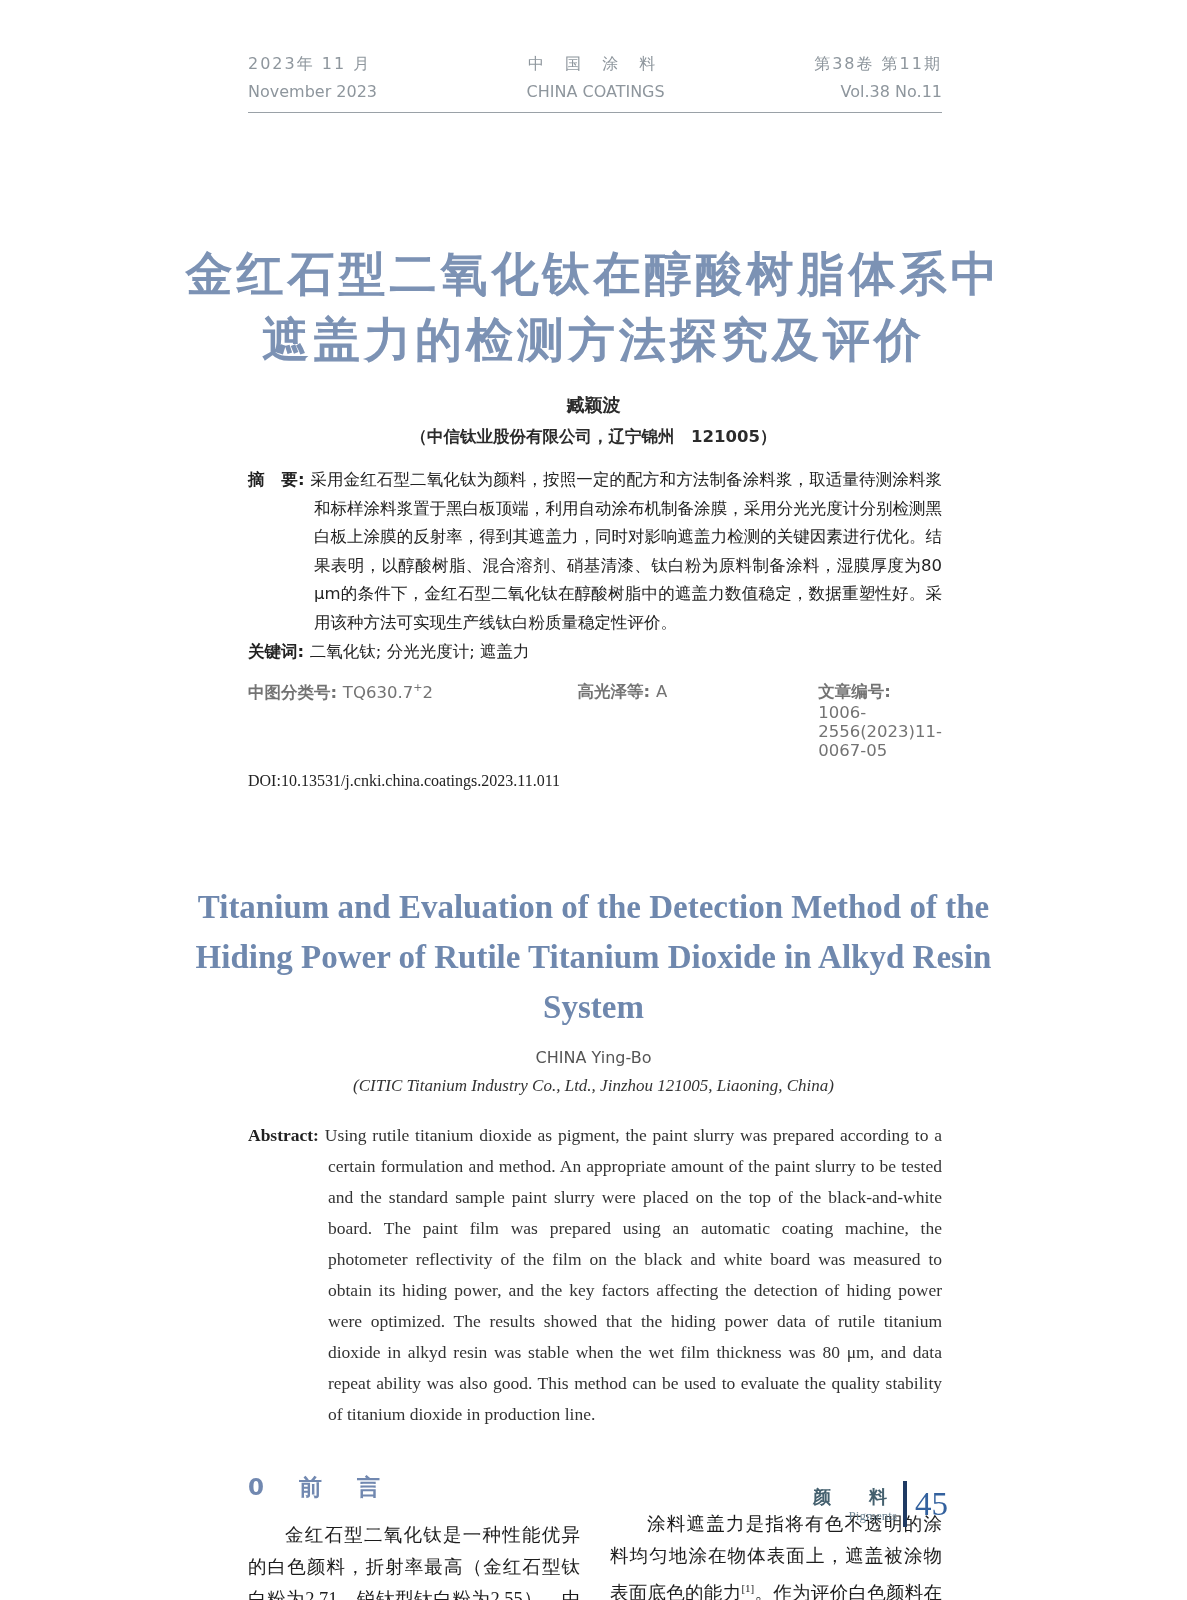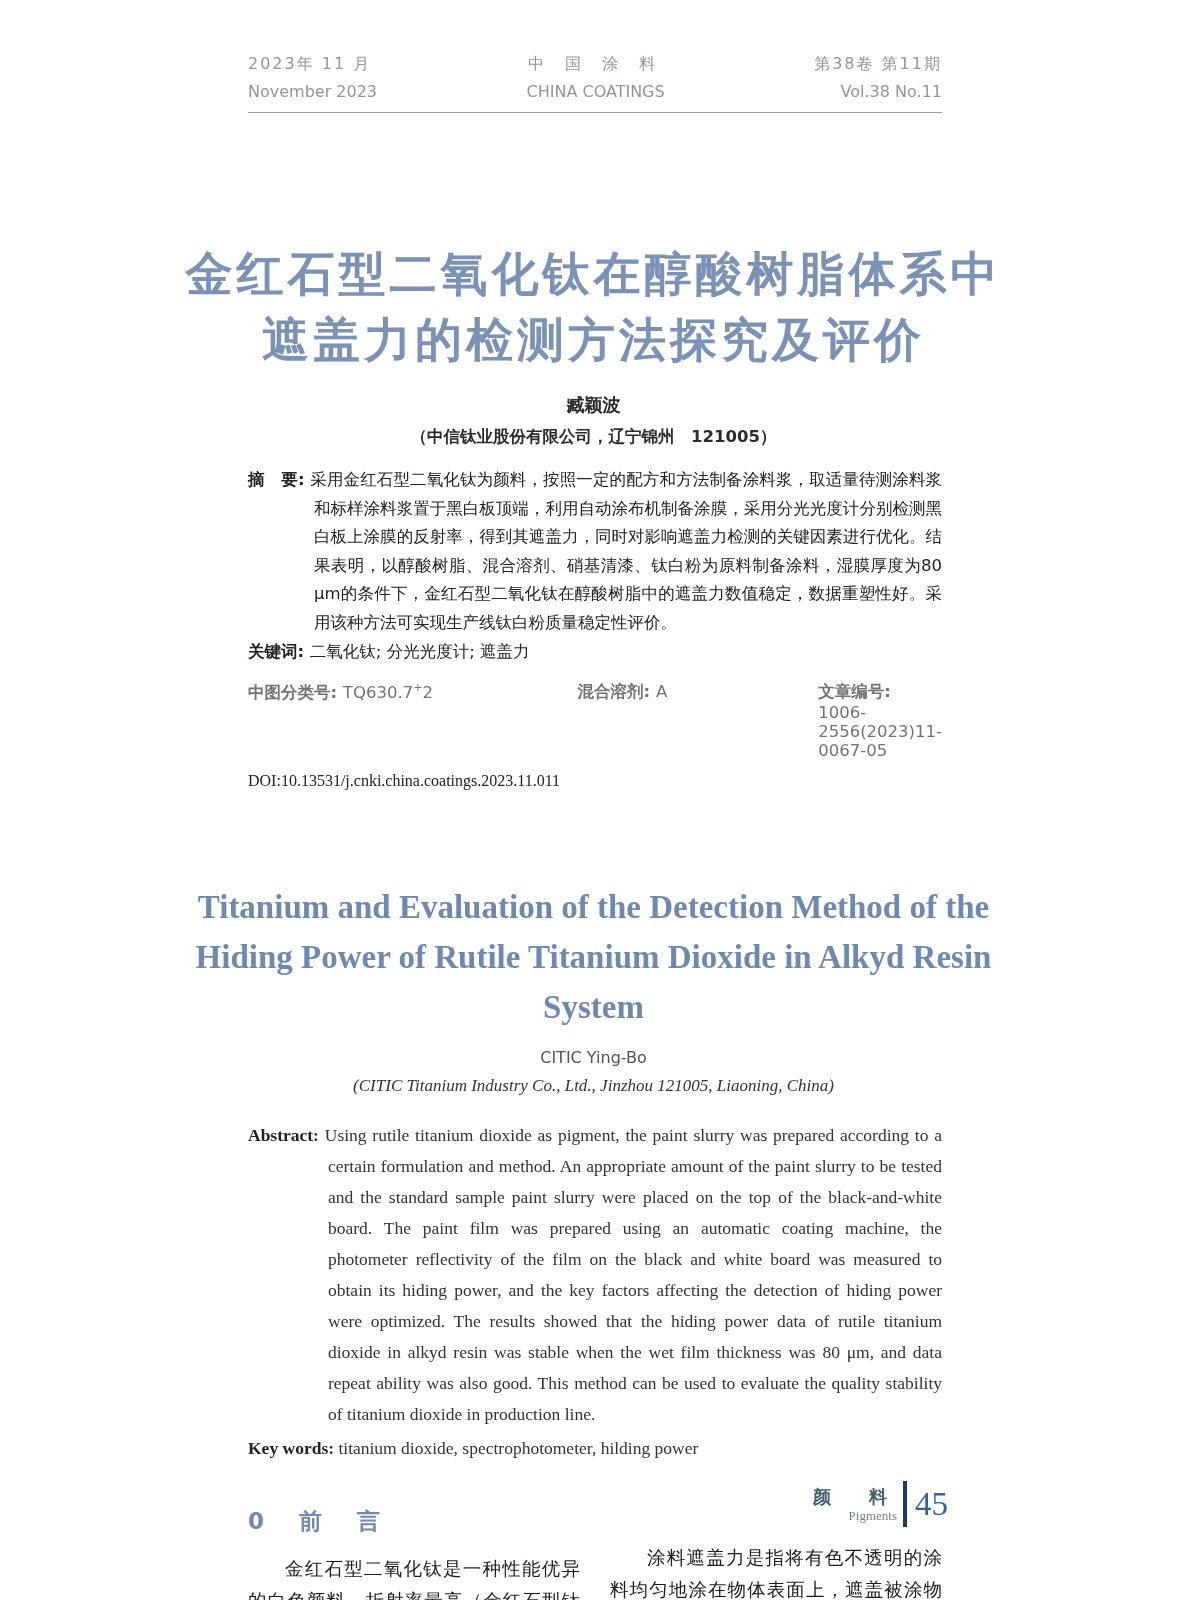--- a/index.html
+++ b/index.html
@@ -154,36 +154,35 @@
   <div class="author-zh">臧颖波</div>
   <div class="affil-zh">（中信钛业股份有限公司，辽宁锦州　121005）</div>
 
   <div class="abstract-zh">
     <p class="hang-zh"><b>摘　要: </b><span>采用金红石型二氧化钛为颜料，按照一定的配方和方法制备涂料浆，取适量待测涂料浆和标样涂料浆置于黑白板顶端，利用自动涂布机制备涂膜，采用分光光度计分别检测黑白板上涂膜的反射率，得到其遮盖力，同时对影响遮盖力检测的关键因素进行优化。结果表明，以醇酸树脂、混合溶剂、硝基清漆、钛白粉为原料制备涂料，湿膜厚度为80 μm的条件下，金红石型二氧化钛在醇酸树脂中的遮盖力数值稳定，数据重塑性好。采用该种方法可实现生产线钛白粉质量稳定性评价。</span></p>
     <p class="kw-zh"><b>关键词: </b><span>二氧化钛; 分光光度计; 遮盖力</span></p>
   </div>
 
   <div class="meta-row">
     <span class="m1"><b>中图分类号: </b><span>TQ630.7</span><sup>+</sup><span>2</span></span>
-    <span class="m2"><b>混合溶剂: </b><span>A</span></span>
+    <span class="m2"><b>高光泽等: </b><span>A</span></span>
     <span class="m3"><b>文章编号: </b><span>1006-2556(2023)11-0067-05</span></span>
   </div>
   <div class="doi">DOI:10.13531/j.cnki.china.coatings.2023.11.011</div>
 
   <div class="title-en">
     <div>Titanium and Evaluation of the Detection Method of the</div>
     <div>Hiding Power of Rutile Titanium Dioxide in Alkyd Resin</div>
     <div>System</div>
   </div>
-  <div class="author-en">CITIC Ying-Bo</div>
+  <div class="author-en">CHINA Ying-Bo</div>
   <div class="affil-en">(CITIC Titanium Industry Co., Ltd., Jinzhou 121005, Liaoning, China)</div>
 
   <div class="abstract-en">
     <p class="hang-en"><b>Abstract: </b><span>Using rutile titanium dioxide as pigment, the paint slurry was prepared according to a certain formulation and method. An appropriate amount of the paint slurry to be tested and the standard sample paint slurry were placed on the top of the black-and-white board. The paint film was prepared using an automatic coating machine, the photometer reflectivity of the film on the black and white board was measured to obtain its hiding power, and the key factors affecting the detection of hiding power were optimized. The results showed that the hiding power data of rutile titanium dioxide in alkyd resin was stable when the wet film thickness was 80 μm, and data repeat ability was also good. This method can be used to evaluate the quality stability of titanium dioxide in production line.</span></p>
-    <p class="kw-en"><b>Key words: </b><span>titanium dioxide, spectrophotometer, hilding power</span></p>
   </div>
 
   <div class="columns">
     <div class="col col-left">
       <h2 class="section-heading">0　前　言</h2>
       <p class="body-p">金红石型二氧化钛是一种性能优异的白色颜料，折射率最高（金红石型钛白粉为2.71，锐钛型钛白粉为2.55），由于其出色的性能，如高遮盖力、高耐候性、高光泽等，在涂料领域应用广泛。</p>
     </div>
     <div class="col col-right">
       <p class="body-p"><span>涂料遮盖力是指将有色不透明的涂料均匀地涂在物体表面上，遮盖被涂物表面底色的能力</span><sup>[1]</sup><span>。作为评价白色颜料在涂料中光学特性的重要描述指标，遮盖力在工业应用中的地位至关重要，一系列测试方法被开发并不断发展。比较典型的测试方法包括直接目视</span></p>
     </div>

